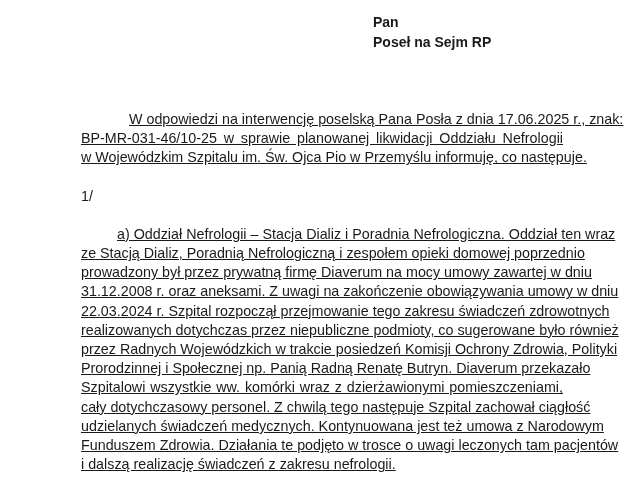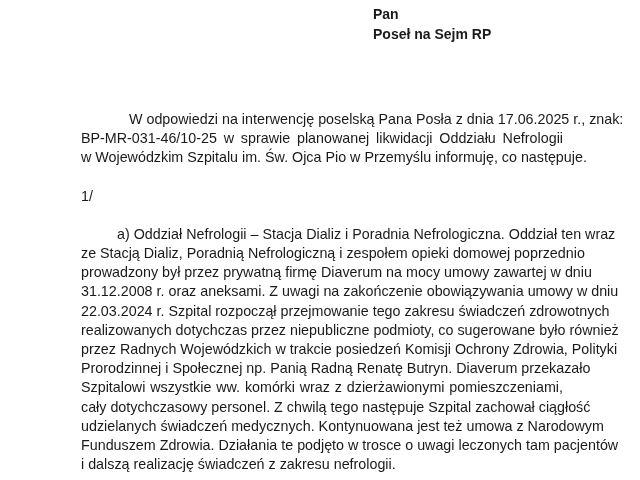--- a/index.html
+++ b/index.html
@@ -4,30 +4,30 @@
   <style>
     html, body { margin: 0; padding: 0; }
     body {
       width: 640px; height: 480px; overflow: hidden;
       background: #ffffff;
       font-family: "Liberation Sans", sans-serif;
       color: #1a1a1a;
       position: relative;
     }
     .addressee {
-      position: absolute; left: 373px; top: 4px;
+      position: absolute; left: 373px; top: 12px;
       font-weight: bold; font-size: 14px; line-height: 20px;
     }
     .addressee div { white-space: nowrap; }
     .body-text {
       position: absolute; left: 81px; top: 110px; width: 482px;
       font-size: 14.3px; line-height: 19.2px;
     }
     .p { text-align: justify; text-align-last: left; margin: 0; }
-    .line { display: block; text-align: justify; text-align-last: justify; white-space: nowrap; }
+    .line { display: block; text-align: justify; text-align-last: justify; white-space: nowrap; text-decoration: underline; }
     .line.last { text-align-last: left; }
     .gap { height: 19px; }
     .section-num { margin: 0; }
   </style>
 </head>
 <body>
 
 <div class="addressee">
   <div>Pan</div>
   <div>Poseł na Sejm RP</div>

